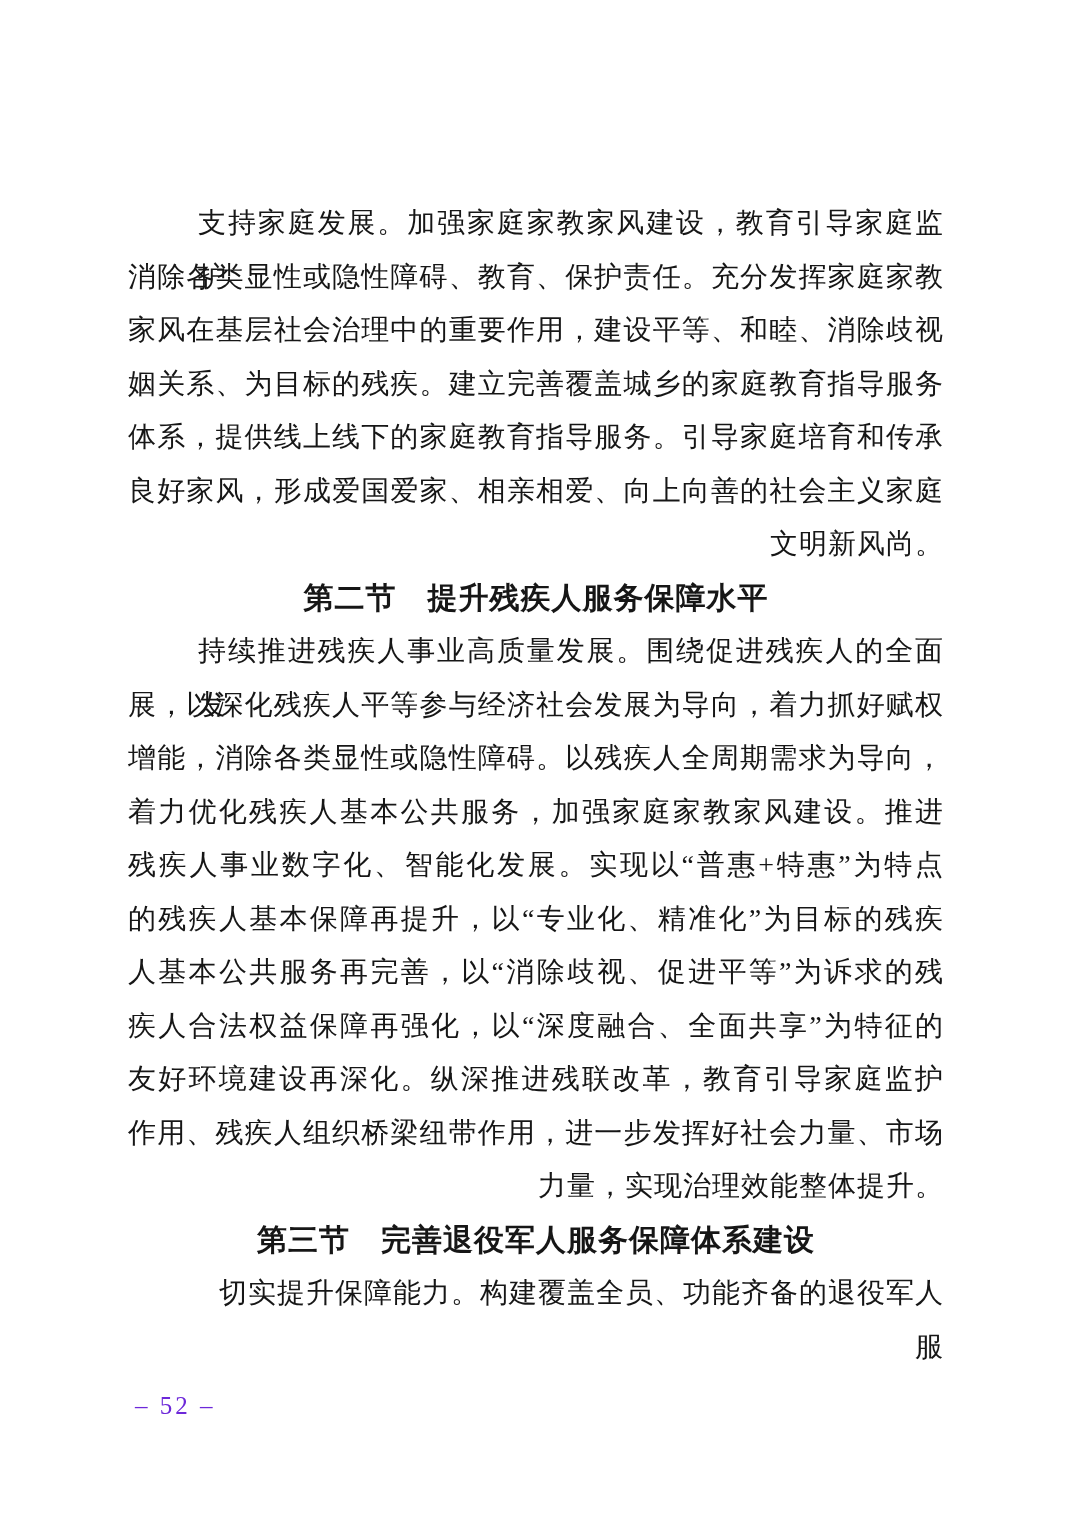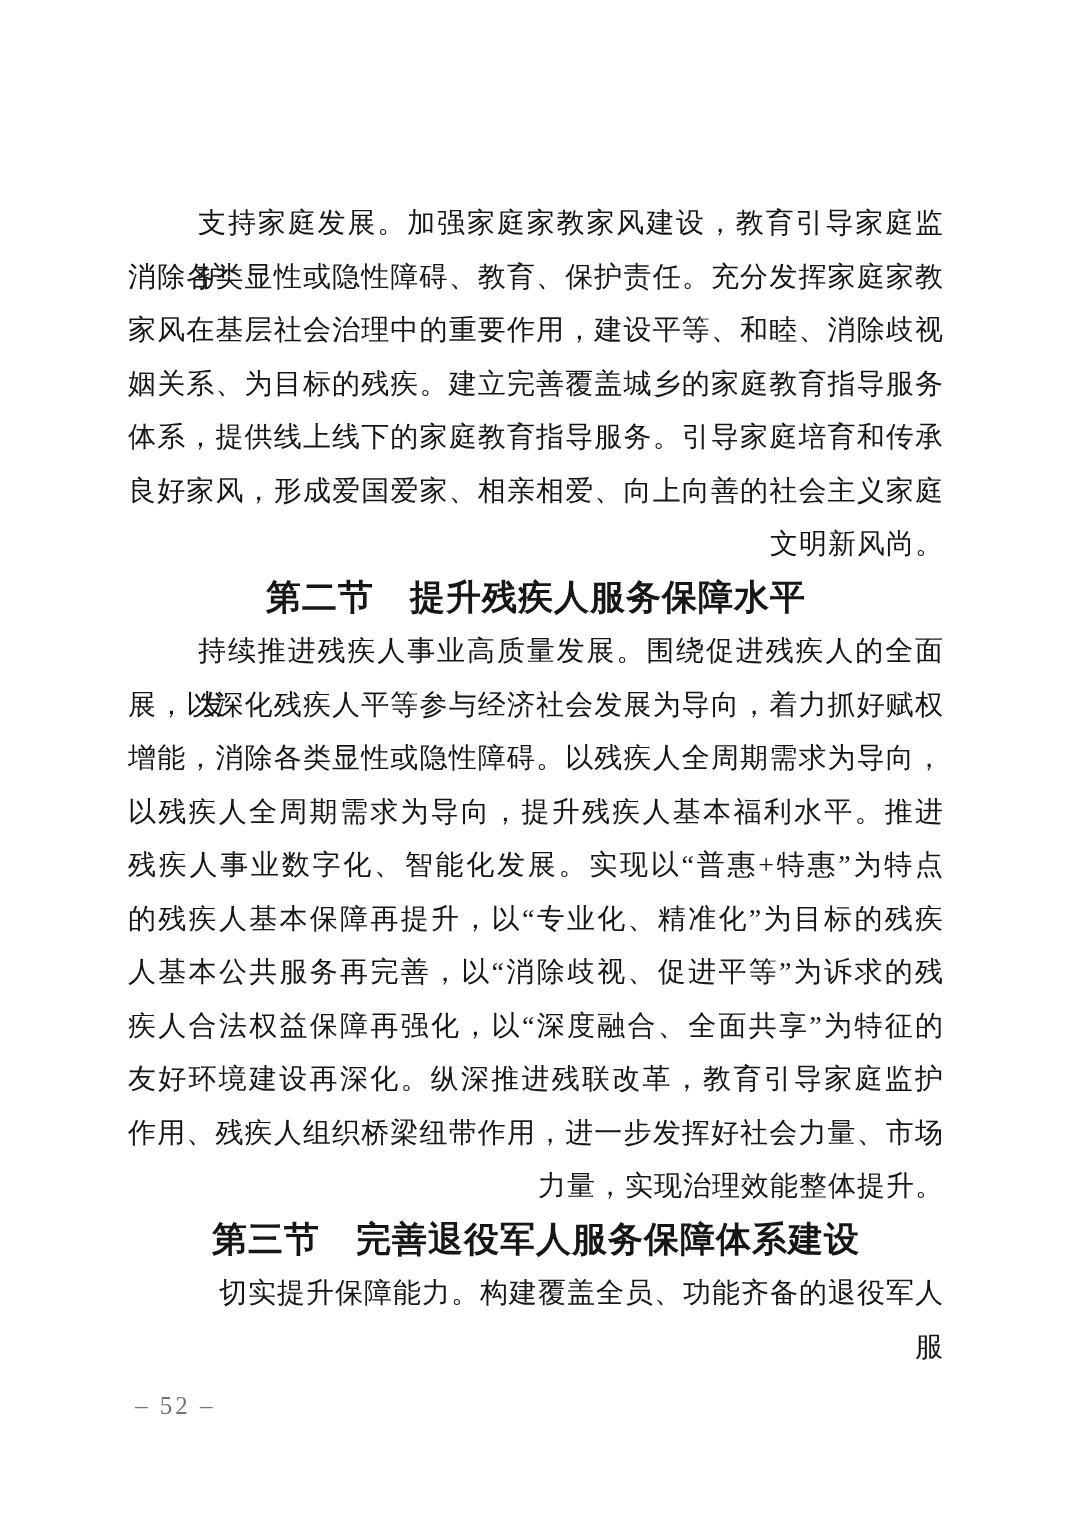--- a/index.html
+++ b/index.html
@@ -38,30 +38,30 @@
   }
   
   .indent {
     padding-left: 70px;
   }
   .heading {
     height: 53.5px;
     line-height: 53.5px;
     text-align: center;
     font-weight: bold;
-    font-size: 35px;
+    font-size: 30px;
     letter-spacing: 1px;
   }
   .page-number {
     position: absolute;
     left: 135px;
     top: 1392px;
     font-size: 25px;
     letter-spacing: 3px;
-    color: #737373;
+    color: #6d28d9;
   }
 </style>
 </head>
 <body>
 
 <div class="page">
   <main class="content">
 
     <section>
       <div class="line jline indent">支持家庭发展。加强家庭家教家风建设，教育引导家庭监护</div>
@@ -72,21 +72,21 @@
       <div class="line jline">良好家风，形成爱国爱家、相亲相爱、向上向善的社会主义家庭</div>
       <div class="line">文明新风尚。</div>
     </section>
 
     <h2 class="heading">第二节　提升残疾人服务保障水平</h2>
 
     <section>
       <div class="line jline indent">持续推进残疾人事业高质量发展。围绕促进残疾人的全面发</div>
       <div class="line jline">展，以深化残疾人平等参与经济社会发展为导向，着力抓好赋权</div>
       <div class="line jline">增能，消除各类显性或隐性障碍。以残疾人全周期需求为导向，</div>
-      <div class="line jline">以残疾人全周期需求为导向，提升残疾人基本福利水平。推进</div>
+      <div class="line jline">着力优化残疾人基本公共服务，加强家庭家教家风建设。推进</div>
       <div class="line jline">残疾人事业数字化、智能化发展。实现以“普惠+特惠”为特点</div>
       <div class="line jline">的残疾人基本保障再提升，以“专业化、精准化”为目标的残疾</div>
       <div class="line jline">人基本公共服务再完善，以“消除歧视、促进平等”为诉求的残</div>
       <div class="line jline">疾人合法权益保障再强化，以“深度融合、全面共享”为特征的</div>
       <div class="line jline">友好环境建设再深化。纵深推进残联改革，教育引导家庭监护</div>
       <div class="line jline">作用、残疾人组织桥梁纽带作用，进一步发挥好社会力量、市场</div>
       <div class="line">力量，实现治理效能整体提升。</div>
     </section>
 
     <h2 class="heading">第三节　完善退役军人服务保障体系建设</h2>

